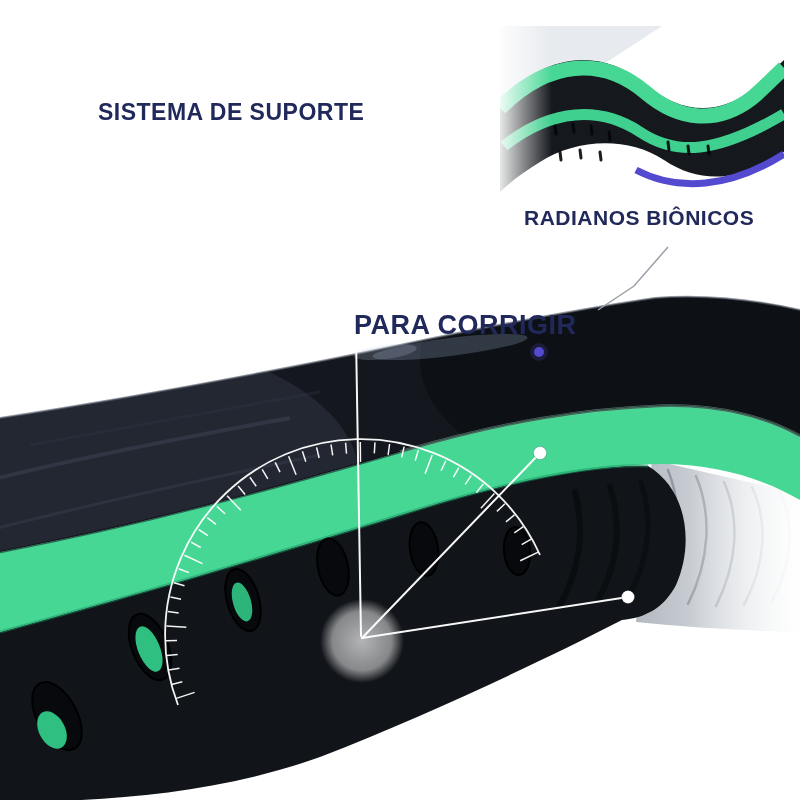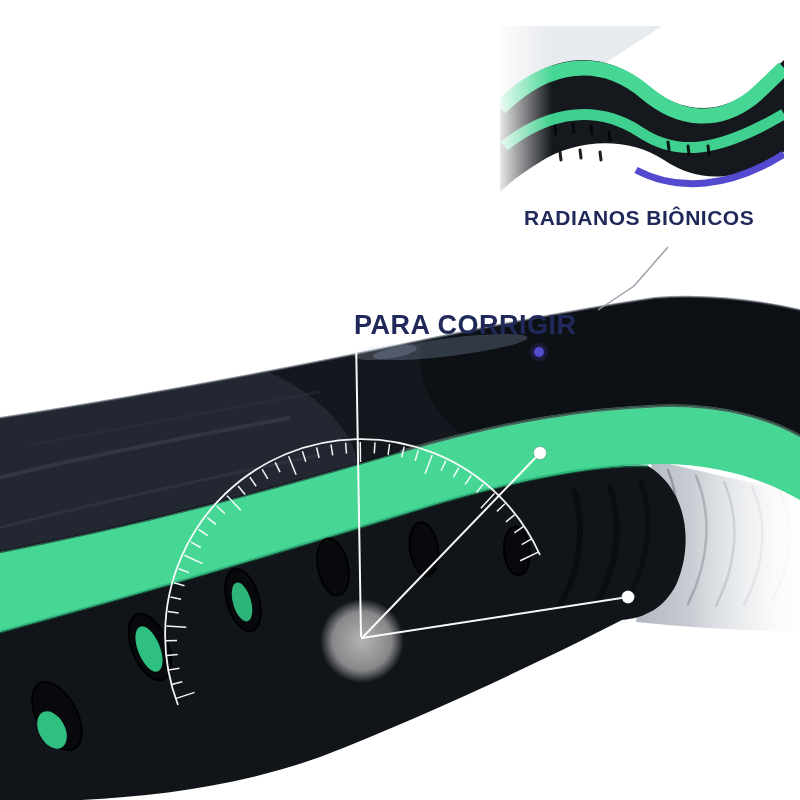--- a/index.html
+++ b/index.html
@@ -187,15 +187,16 @@
           <line x1="514.5" y1="514.9" x2="506.0" y2="521.8"></line>
           <line x1="523.3" y1="526.7" x2="514.3" y2="532.9"></line>
           <line x1="531.2" y1="539.1" x2="521.7" y2="544.7"></line>
           <line x1="538.2" y1="552.1" x2="520.2" y2="560.8"></line>
         </g>
       <circle class="wdot" cx="540" cy="453" r="6.5"></circle>
       <circle class="wdot" cx="628" cy="597" r="6.5"></circle>
     </g>
   </svg>
 
+  <div class="label label-support">SISTEMA DE SUPORTE</div>
   <div class="label label-radians">RADIANOS BIÔNICOS</div>
   <div class="label label-correct">PARA CORRIGIR</div>
 </div>
 
 </body></html>

